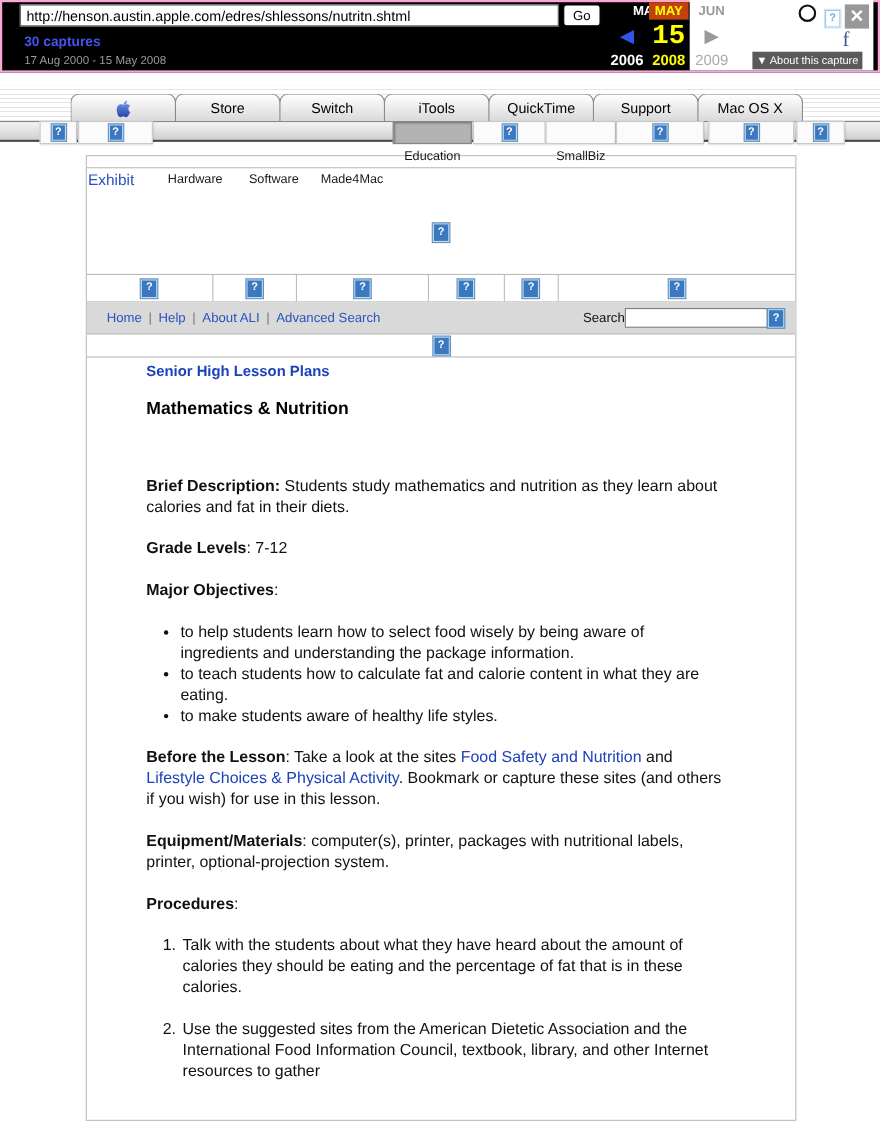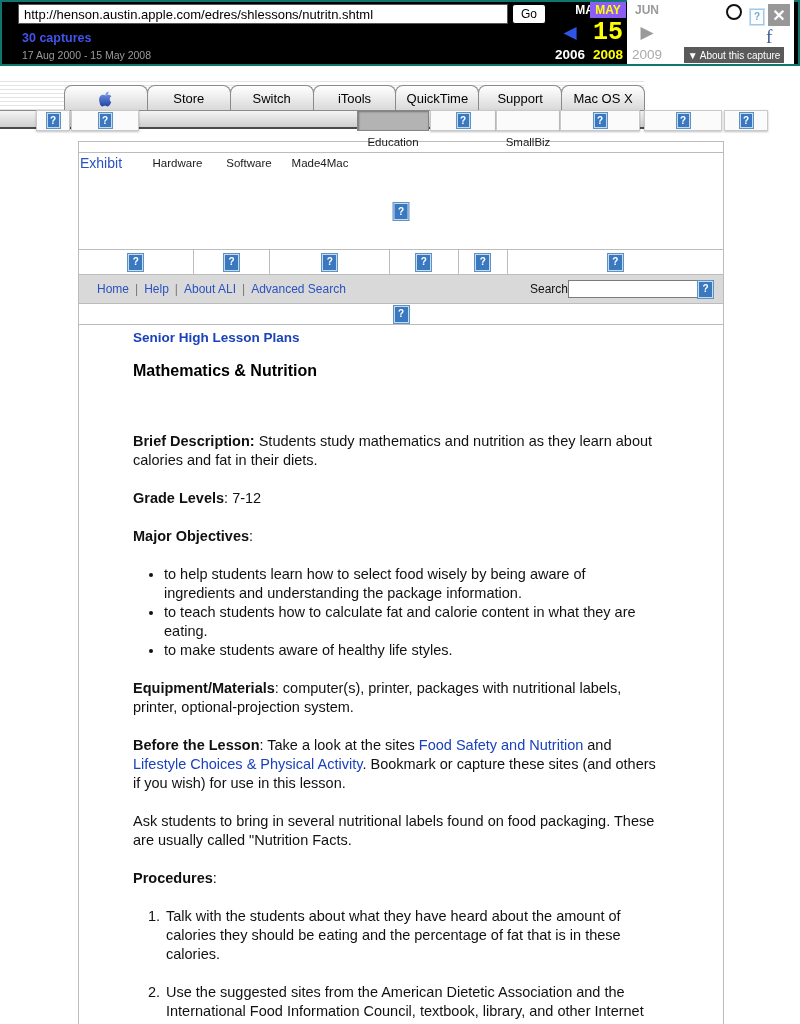--- a/index.html
+++ b/index.html
@@ -1,36 +1,36 @@
 <!DOCTYPE html>
 <html><head>
 <meta charset="utf-8">
 <style>
   * { margin:0; padding:0; box-sizing:border-box; }
   html,body { width:800px; height:1024px; overflow:hidden; background:#fff;
               font-family:"Liberation Sans", sans-serif; }
 
   
   .wb-bar { position:relative; width:800px; height:66px; background:#000;
-            border:2px solid #0f766e; }
+            border:2px solid #f9a8d4; }
   .wb-url { position:absolute; left:16px; top:2px; width:490px; height:20px;
             border:1px solid #555; background:#fff; color:#000; font-size:13px;
             padding:0 5px; font-family:"Liberation Sans", sans-serif; }
   .wb-go { position:absolute; left:510px; top:2px; width:34px; height:20px;
            background:#fff; border:1px solid #000; border-radius:3px;
            font-size:12px; color:#000; }
   .wb-captures { position:absolute; left:20px; top:29px; color:#4353ec;
                  font-size:12.5px; font-weight:bold; text-decoration:none; }
   .wb-range { position:absolute; left:20px; top:47px; color:#9a9a9a; font-size:10.5px; }
   .wb-white { position:absolute; left:625px; top:-2px; width:167px; height:64px; background:#fff; }
   .wb-datenav { position:absolute; left:548px; top:0; display:grid;
                 grid-template-columns:40px 36px 42px; grid-template-rows:16px 28px 16px; }
   .wb-datenav .c { display:flex; align-items:center; justify-content:center; }
   .mon { font-size:12px; font-weight:bold; }
-  .mon-prev { color:#fff;margin-left:38px; } .mon-cur { color:#ffff00; background:#8b5cf6; } .mon-next { color:#9a9a9a; }
+  .mon-prev { color:#fff;margin-left:38px; } .mon-cur { color:#ffff00; background:#c2410c; } .mon-next { color:#9a9a9a; }
   .arrow-prev { color:#2f55e8; font-size:17px; }
   .arrow-next { color:#9a9a9a; font-size:17px; }
   .wb-day { color:#ffff00; background:#000; font-size:25px; font-weight:bold;font-family:Liberation Mono, monospace; }
   .yr { font-size:13.5px; font-weight:bold; }
   .yr-prev { color:#fff; } .yr-cur { color:#ffff00; background:#000; } .yr-next { color:#aaa; font-weight:normal; }
   .wb-circle { position:absolute; left:724px; top:2px; width:16px; height:16px;
                border:2.5px solid #111; border-radius:50%; background:#fff; }
   .wb-close { position:absolute; left:766px; top:2px; width:22px; height:22px;
               background:#989898; color:#fdfdfd; font-size:16px; font-weight:bold;
               display:flex; align-items:center; justify-content:center; border:none; }
@@ -41,21 +41,21 @@
               display:flex; align-items:center; justify-content:center; }
 
   
   .bimg { display:inline-flex; width:15px; height:17px; align-items:center; justify-content:center;
           background:#3a78bf; border:1px solid #c7dbee; outline:1px solid #5e93c4;
           color:#fff; font-size:10px; font-weight:bold; line-height:1; }
   .bimg-light { background:#fdfdfd; color:#6aaede; border:1px solid #9fc9e8; outline:1px solid #cde3f3;
                 width:14px; height:16px; }
 
   
-  .apple-area { width:644px; margin-top:12px;
+  .apple-area { width:800px; margin-top:12px;
      background:repeating-linear-gradient(#fff 0px, #fff 3px, #e4e4e4 3px, #e4e4e4 4px); }
   .tabs { display:flex; padding:7px 0 0 64px; height:32px; }
   .tab { width:96px; height:25px; background:linear-gradient(#ffffff,#d9d9d9);
          border:1px solid #8a8a8a; border-bottom:none; border-radius:8px 8px 0 0;
          margin-right:-1px; display:flex; align-items:center; justify-content:center;
          font-size:13px; color:#000; }
   .tab svg { width:17px; height:20px; }
   .strip { position:relative; height:19px; border-top:1px solid #8a8a8a;
            background:linear-gradient(#f4f4f4,#cfcfcf); border-bottom:2px solid #4a4a4a; }
   .strip .slabel { position:absolute; top:0; height:17px; display:flex; align-items:center;
@@ -250,28 +250,27 @@
         <b>Major Objectives</b><span>:</span>
       </p>
 
       <ul>
         <li>to help students learn how to select food wisely by being aware of ingredients and understanding the package information.</li>
         <li>to teach students how to calculate fat and calorie content in what they are eating.</li>
         <li>to make students aware of healthy life styles.</li>
       </ul>
 
       <p>
+        <b>Before the Lesson</b><span>: Take a look at the sites </span><a href="#">Food Safety and Nutrition</a><span> and </span><a href="#">Lifestyle Choices &amp; Physical Activity</a><span>. Bookmark or capture these sites (and others if you wish) for use in this lesson.</span>
+      </p>
+
+      <p>
         <b>Equipment/Materials</b><span>: computer(s), printer, packages with nutritional labels, printer, optional-projection system.</span>
       </p>
 
-      <p>
-        <b>Before the Lesson</b><span>: Take a look at the sites </span><a href="#">Food Safety and Nutrition</a><span> and </span><a href="#">Lifestyle Choices &amp; Physical Activity</a><span>. Bookmark or capture these sites (and others if you wish) for use in this lesson.</span>
-      </p>
-
-      <p>Ask students to bring in several nutritional labels found on food packaging. These are usually called "Nutrition Facts.</p>
 
       <p>
         <b>Procedures</b><span>:</span>
       </p>
 
       <ol>
         <li>Talk with the students about what they have heard about the amount of calories they should be eating and the percentage of fat that is in these calories.</li>
         <li>Use the suggested sites from the American Dietetic Association and the International Food Information Council, textbook, library, and other Internet resources to gather</li>
       </ol>
     </div>

